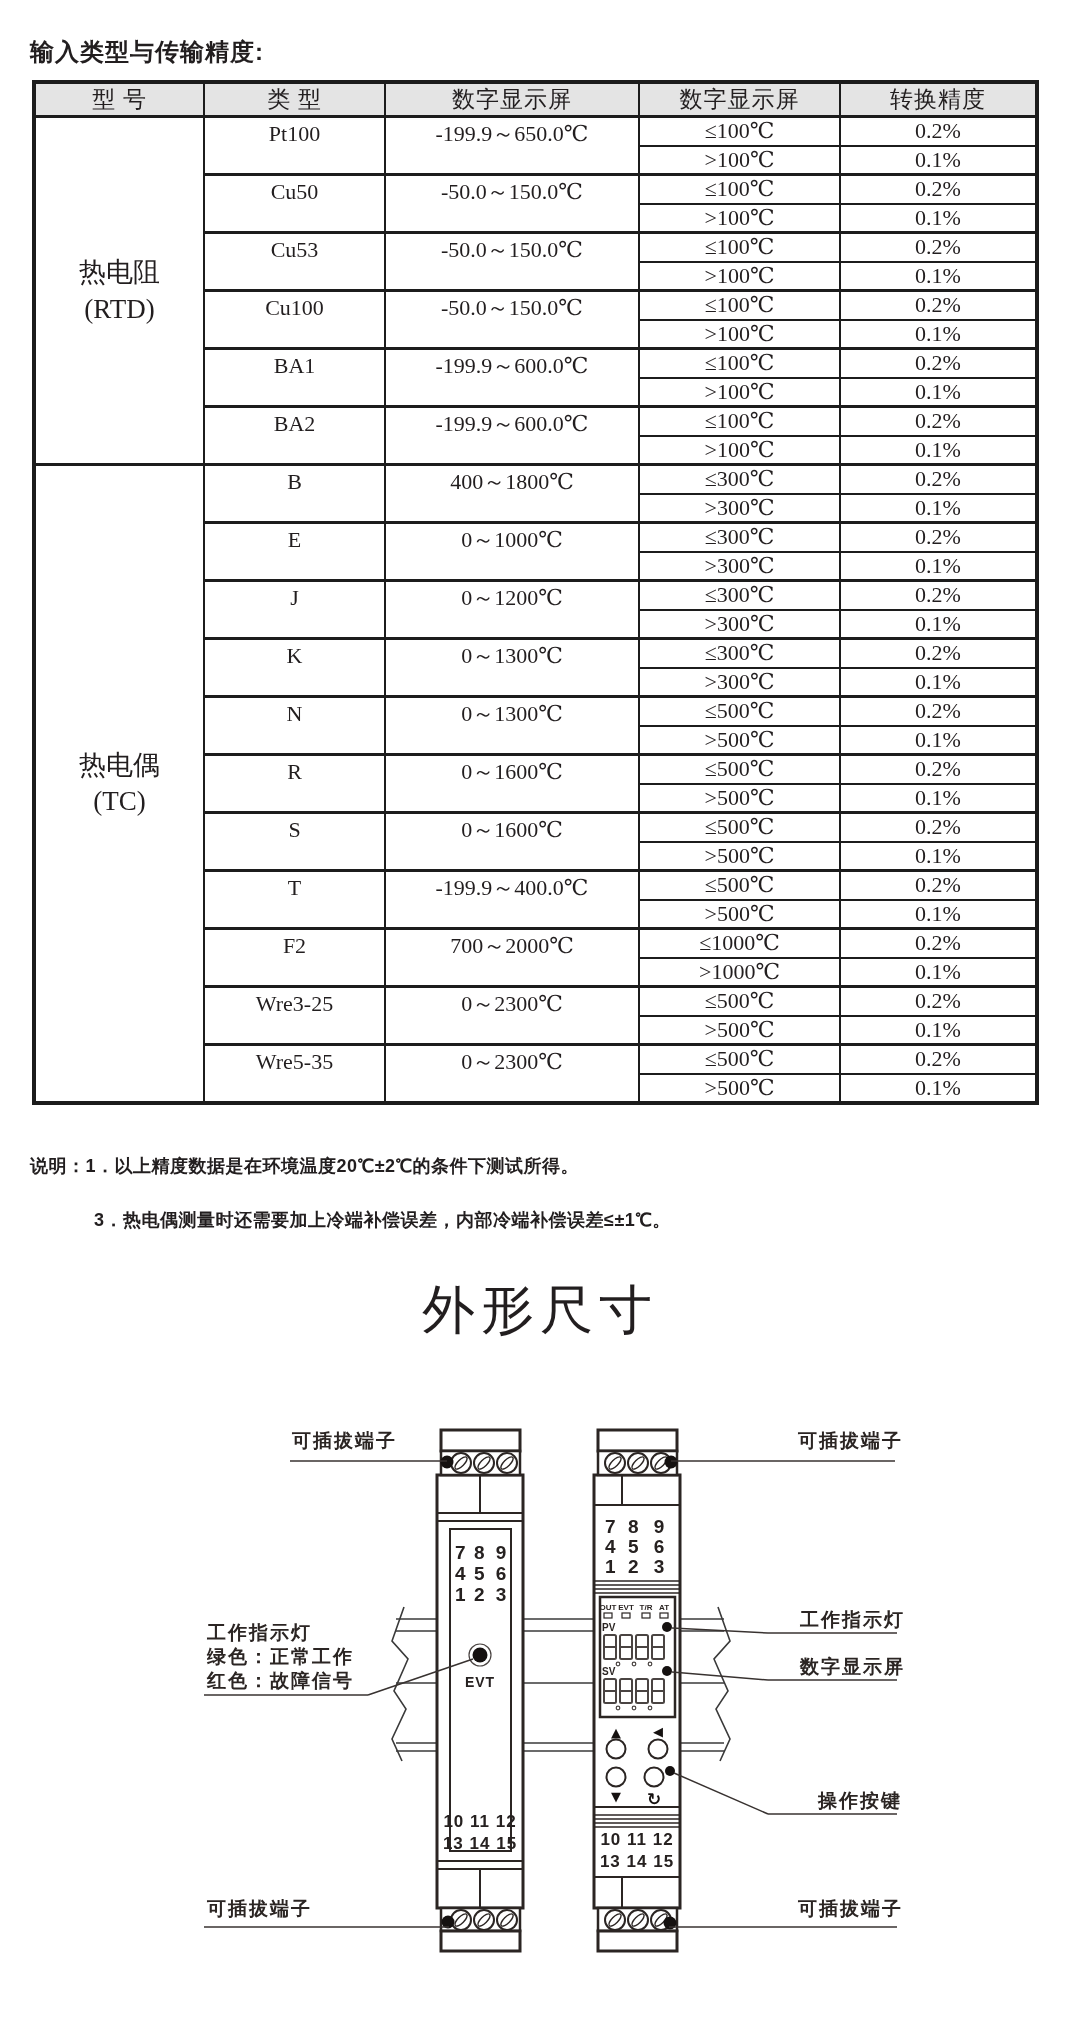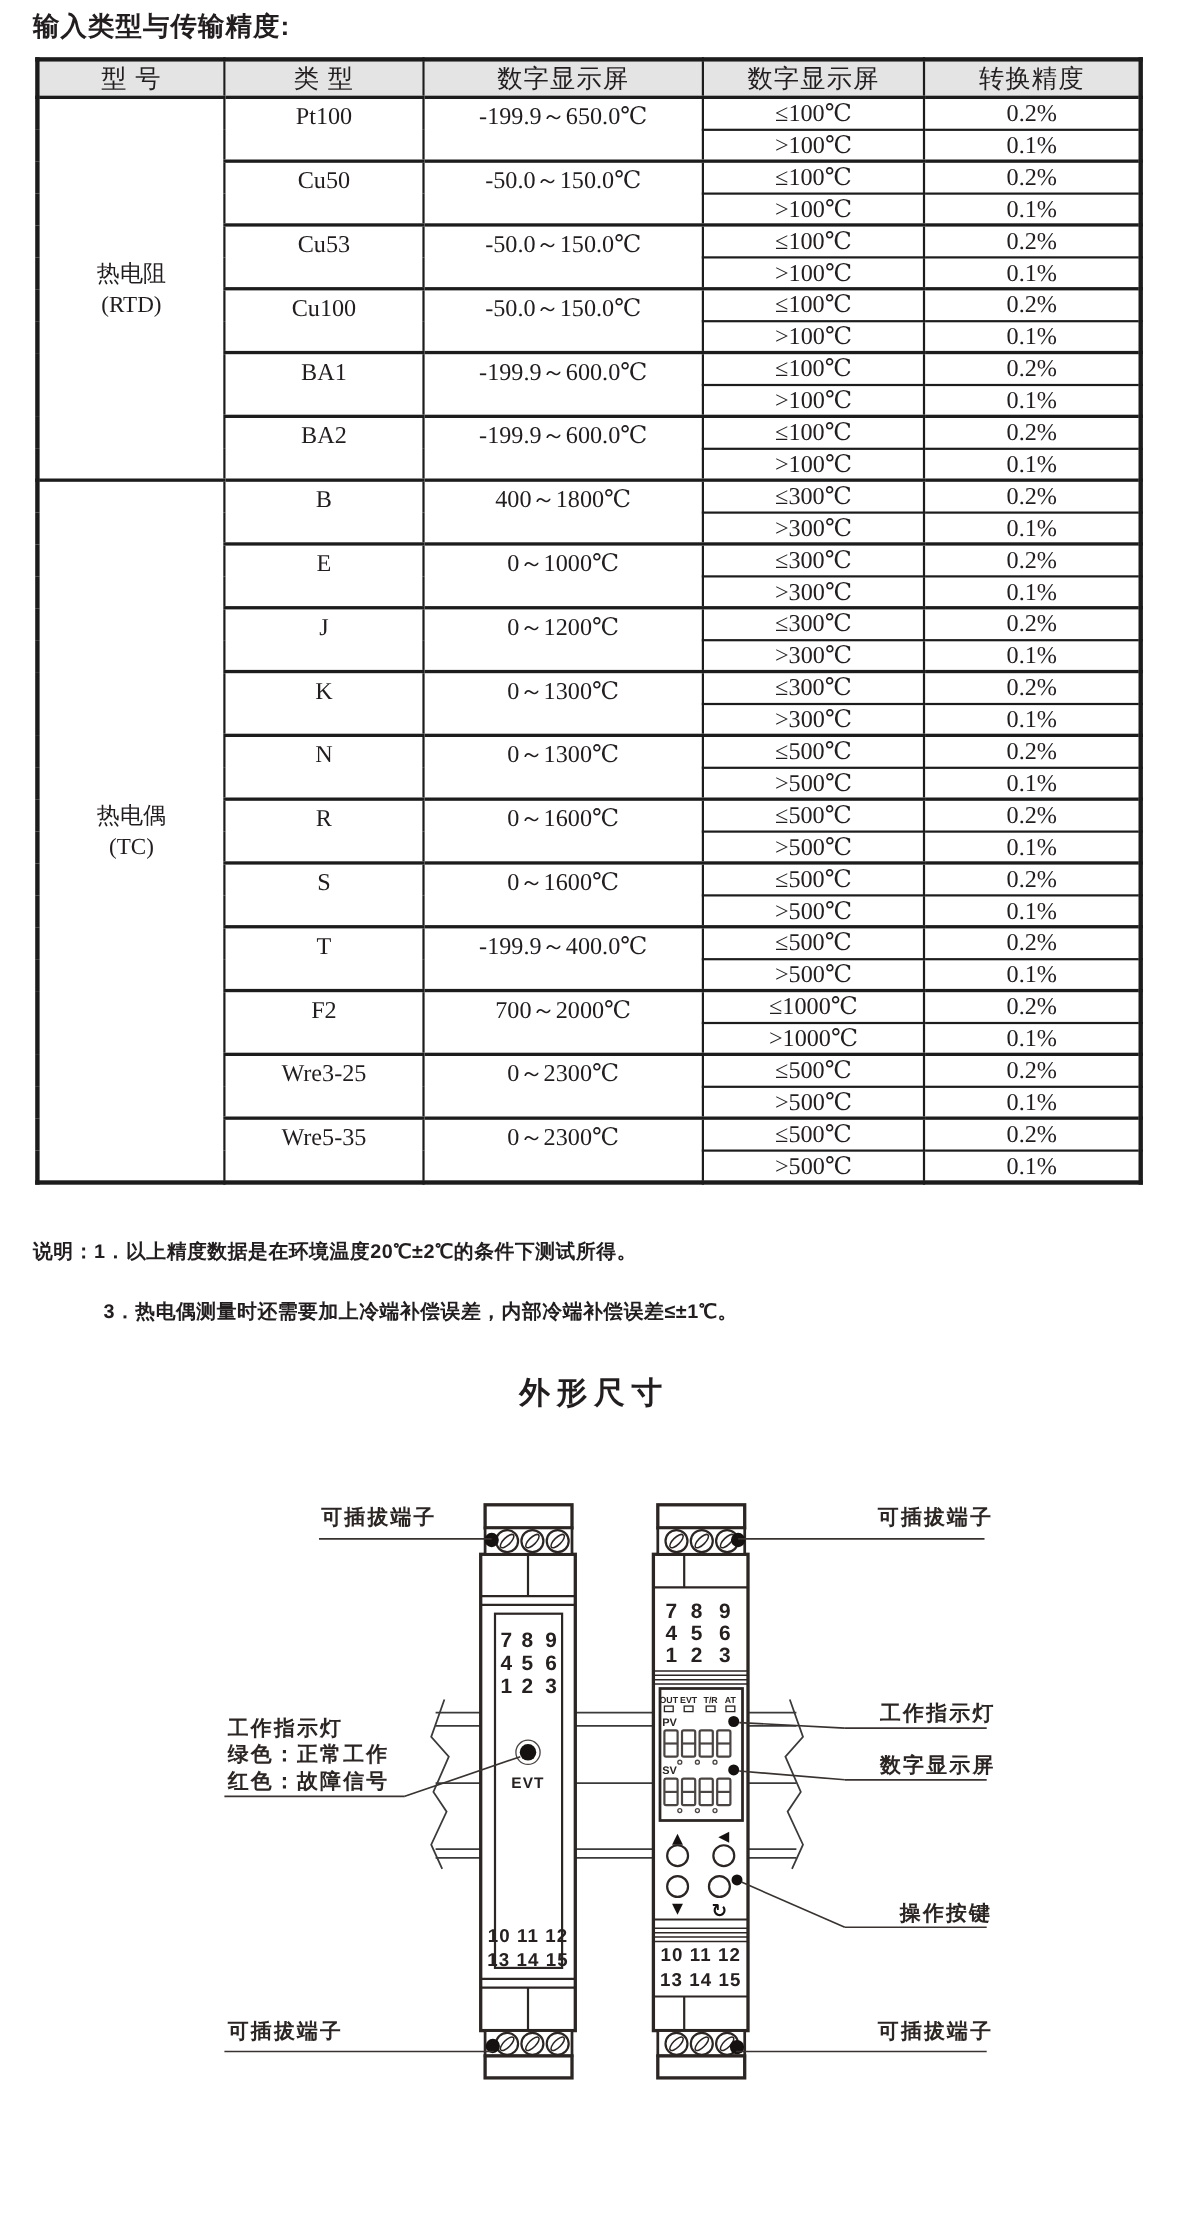--- a/index.html
+++ b/index.html
@@ -5,39 +5,39 @@
   :root{
     --ink:#221e1f;
     --border:#1c1c1c;
     --header-bg:#e4e4e4;
     --red-digit:#d3281c;
     --line:#383230;
   }
   *{box-sizing:border-box;}
   html,body{margin:0;padding:0;background:#fff;}
   body{width:1080px;height:2032px;overflow:hidden;font-family:"Liberation Sans",sans-serif;color:var(--ink);}
-  .doc{padding-top:8px;}
+  .doc{padding-top:8px;margin-top:28px;}
   h1.page-title{font-size:24px;font-weight:bold;margin:0 0 12px 30px;letter-spacing:1px;}
   table.acc{
     border-collapse:collapse;margin-left:32px;width:1003px;table-layout:fixed;
     border:4px solid var(--border);
     font-family:"Liberation Serif","DejaVu Serif",serif;font-size:22px;padding-left:20px;
   }
   table.acc th,table.acc td{border:2px solid var(--border);text-align:center;padding:0;overflow:hidden;}
   table.acc thead th{height:32px;background:var(--header-bg);font-weight:normal;font-size:23px;border-bottom:3px solid var(--border);letter-spacing:1px;}
   td.span,td.acc{height:29px;}
   td.type,td.range{vertical-align:top;line-height:31px;}
   td.range{border-right-width:3px;}
   th.c2{border-right-width:3px;}
-  td.model{vertical-align:middle;white-space:pre-line;line-height:1.35;font-size:21px;}
+  td.model{vertical-align:middle;white-space:pre-line;line-height:1.35;font-size:27px;}
   tr.blk td{border-top-width:3px;}
   .notes{margin:46px 0 0 30px;font-size:18px;font-weight:600;}
   .notes p{margin:0 0 24px 0;line-height:30px;letter-spacing:0.5px;}
   .notes p.indent{margin-left:64px;}
-  h2.dim-title{text-align:center;font-size:28px;font-weight:bold;letter-spacing:6px;margin:40px 0 0 0;}
+  h2.dim-title{text-align:center;font-size:53px;font-weight:normal;letter-spacing:6px;margin:40px 0 0 0;}
   svg.dims{display:block;margin-top:0;}
   
   .frame{fill:#fff;stroke:#2b2523;stroke-width:3;}
   .frame2{fill:#fff;stroke:#2b2523;stroke-width:2.5;}
   .thin{stroke:#2b2523;stroke-width:2;fill:none;}
   .hatch{stroke:#2b2523;stroke-width:1.4;fill:none;}
   .ln{stroke:var(--line);stroke-width:1.5;fill:none;}
   .rail{stroke:#3a3a3a;stroke-width:1.6;fill:none;}
   .dot{fill:#151110;stroke:none;}
   .scr{fill:#fff;stroke:#2b2523;stroke-width:2;}

